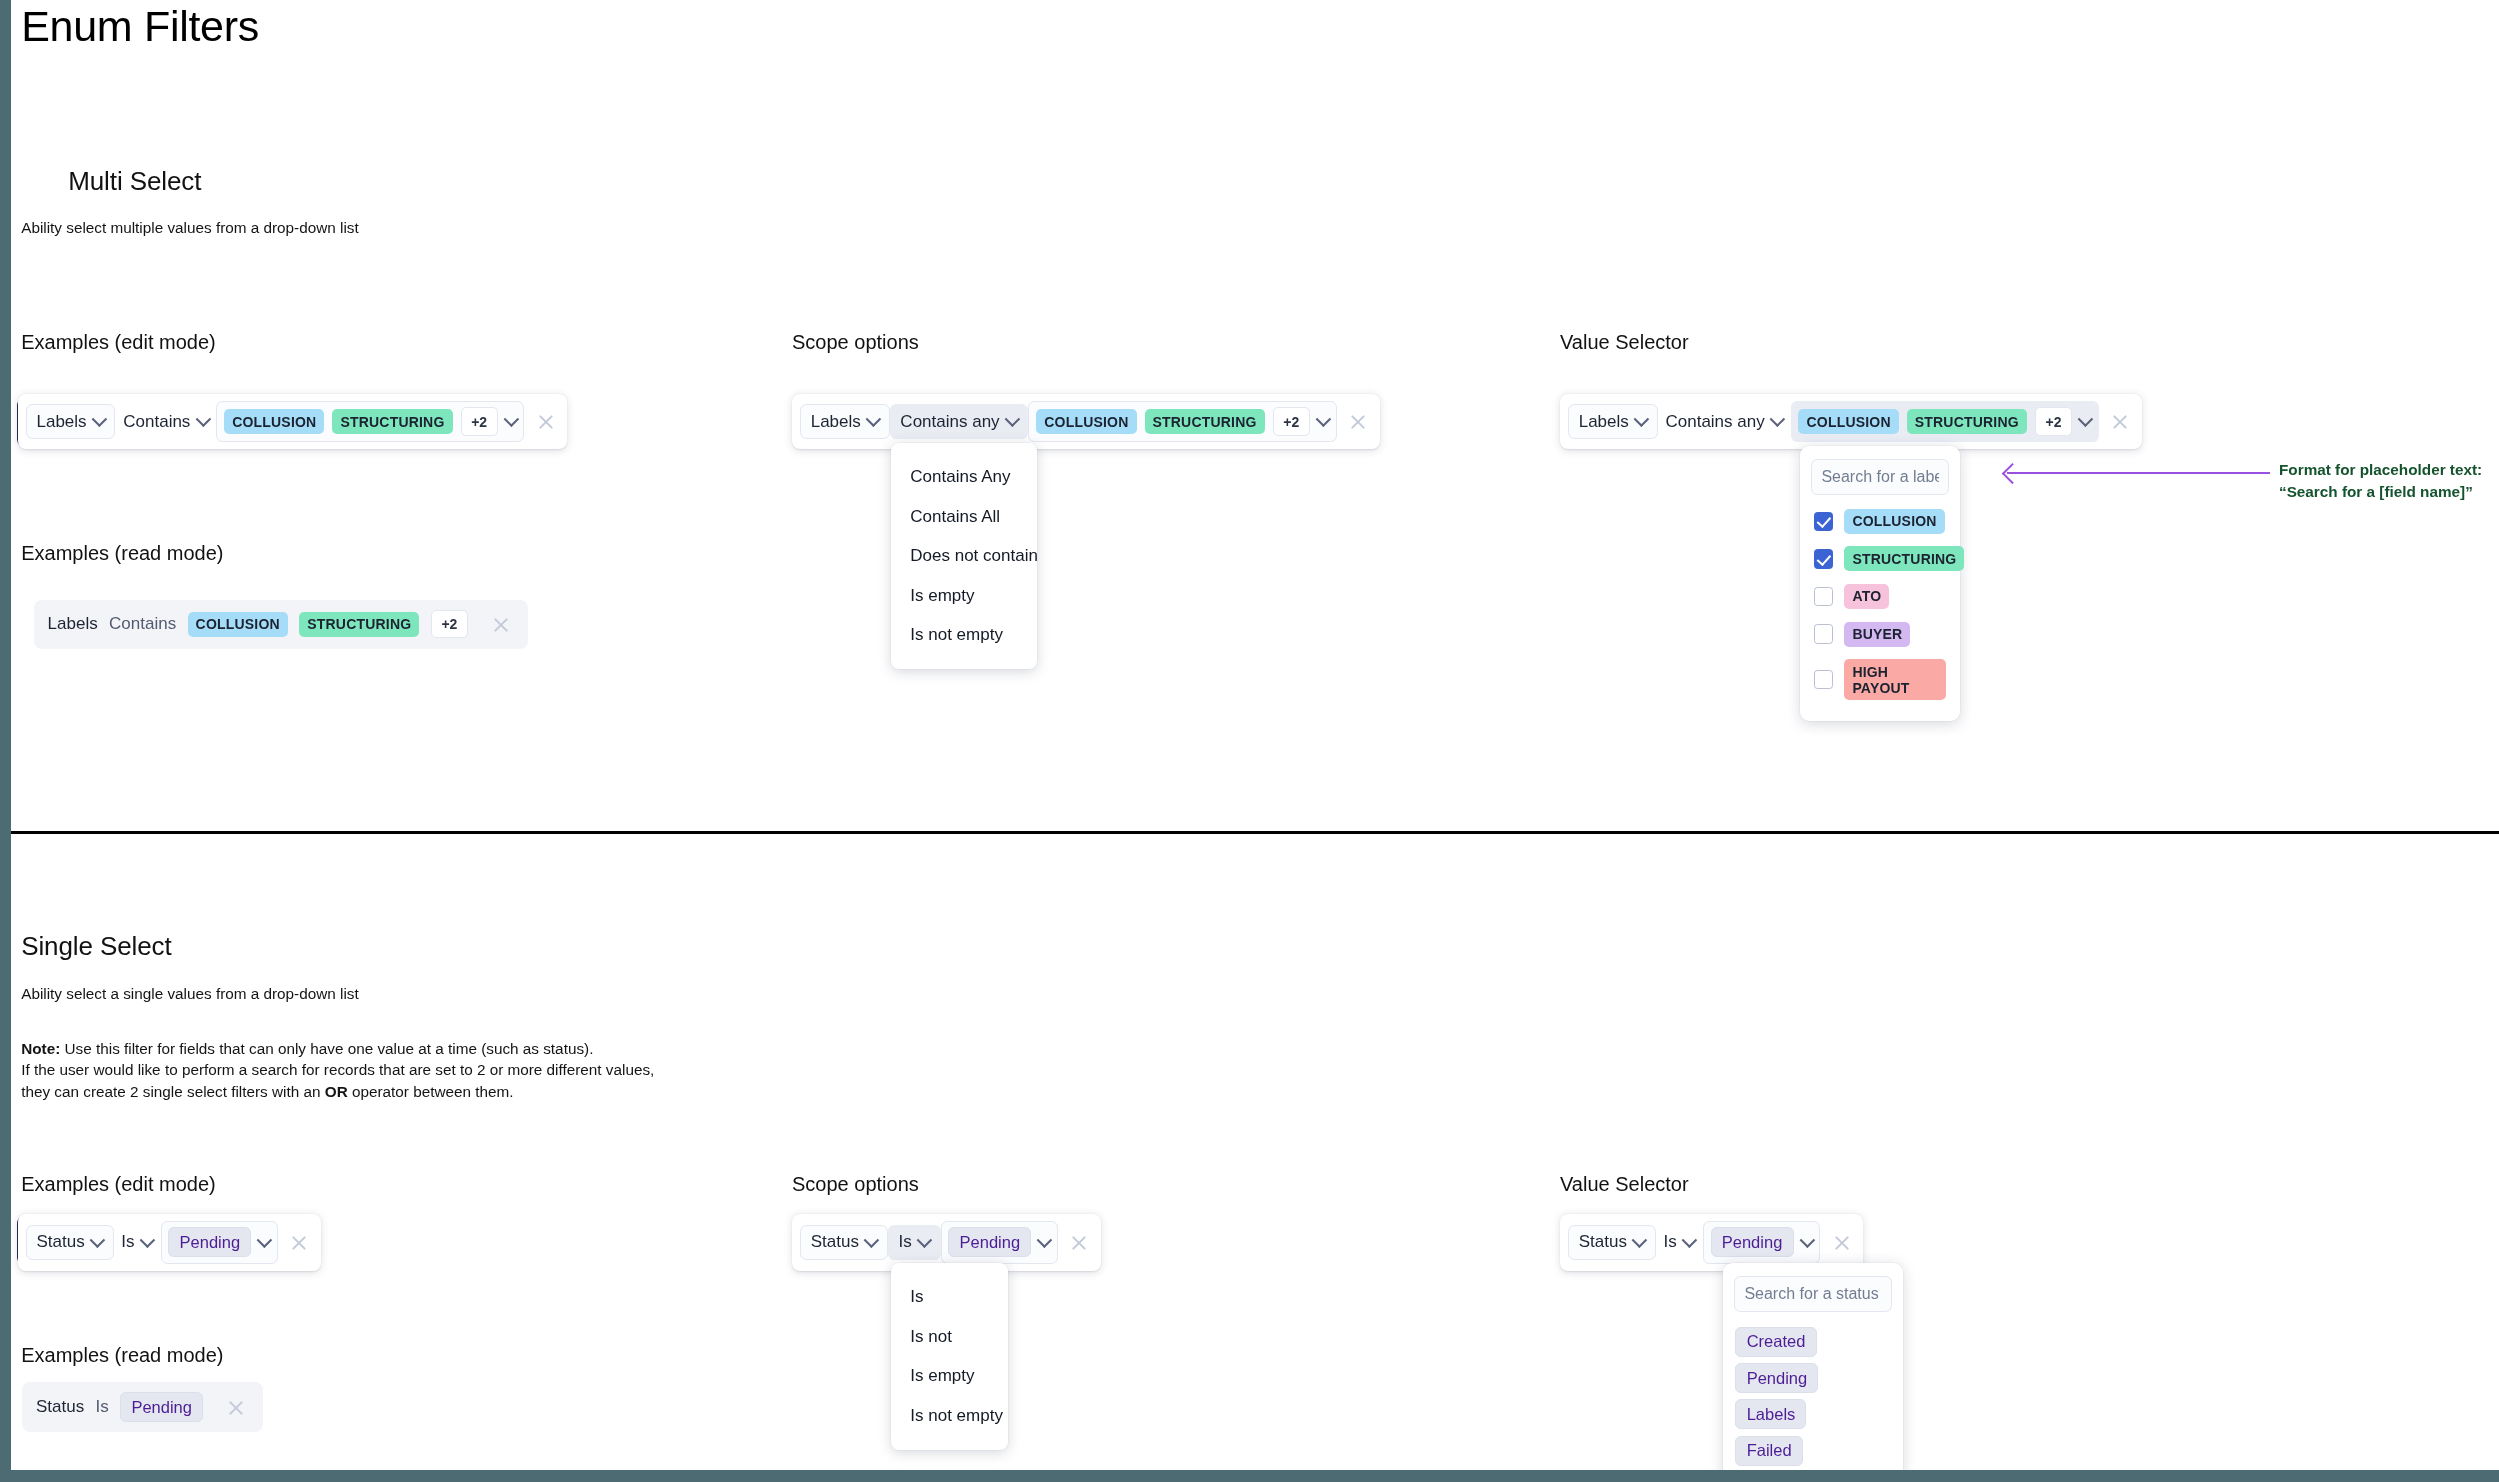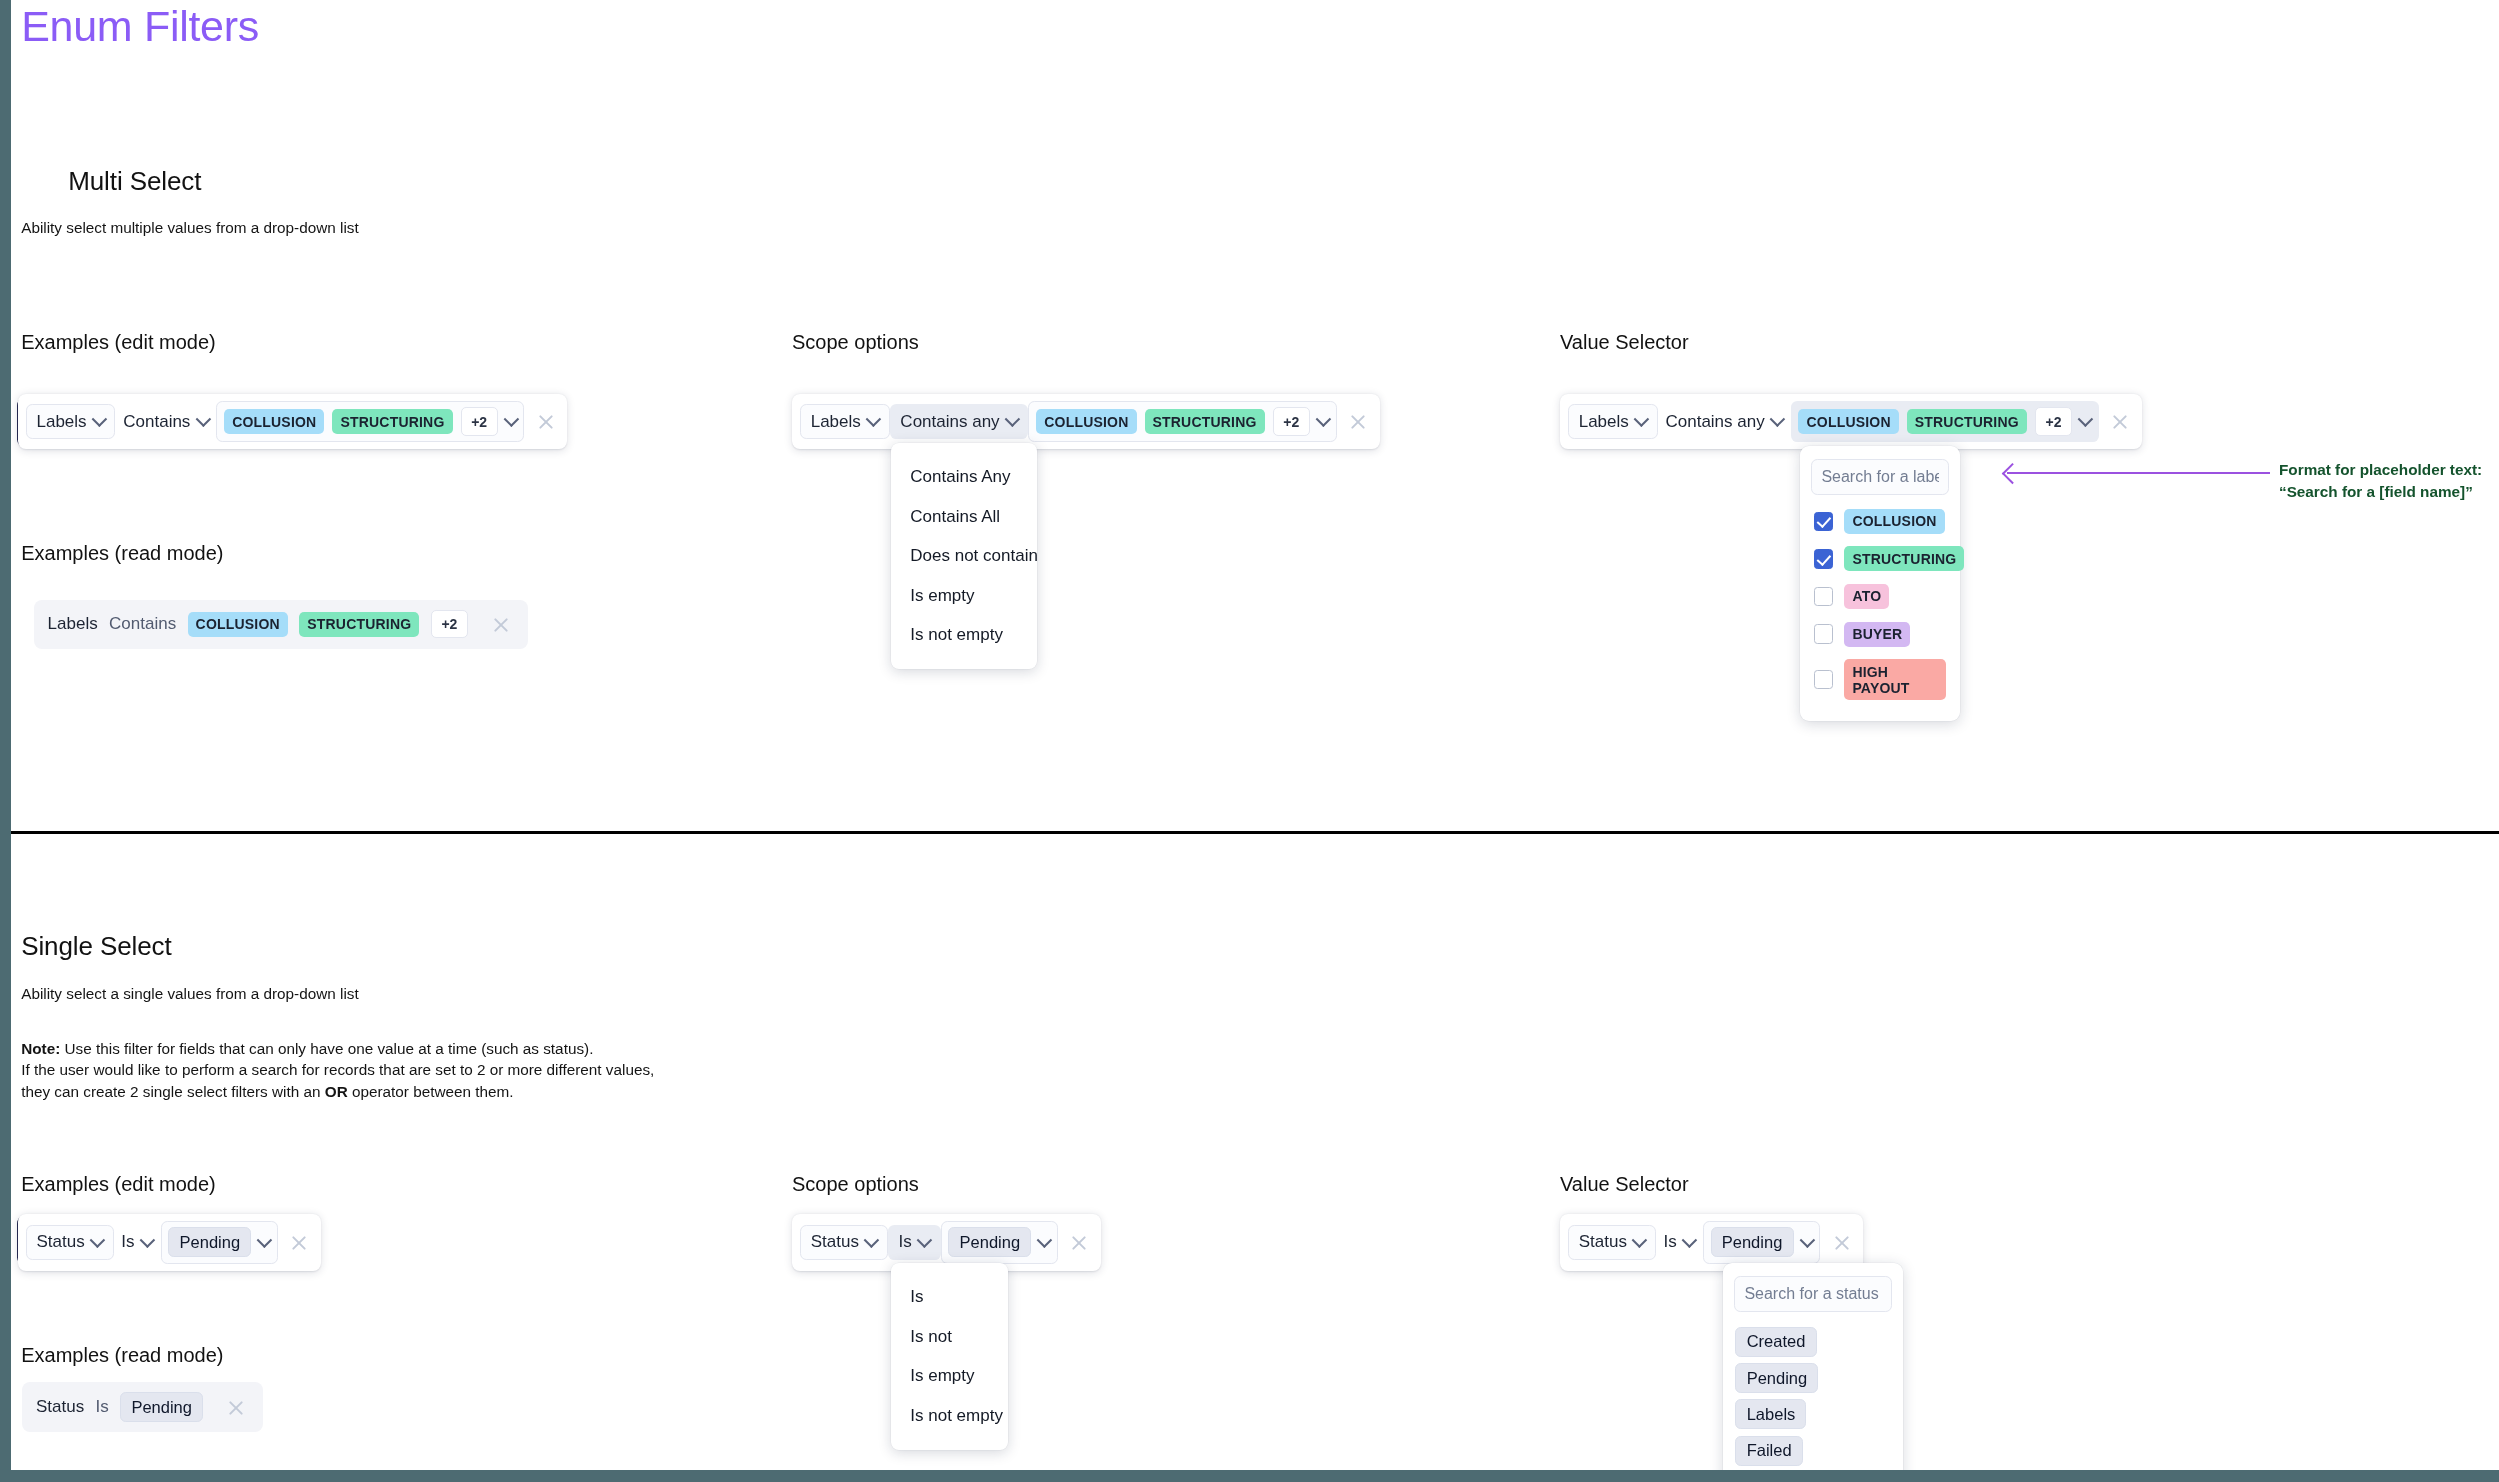--- a/index.html
+++ b/index.html
@@ -22,21 +22,21 @@
     overflow: hidden;
   }
 
   
   .page-title {
     position: absolute;
     left: 10.2px;
     top: 2.3px;
     font-size: 43px;
     font-weight: 400;
-    color: #8b5cf6;
+    color: #000000;
     letter-spacing: -0.3px;
   }
   .section-title {
     position: absolute;
     font-size: 26px;
     font-weight: 400;
     color: #121212;
     letter-spacing: -0.1px;
   }
   .body-text {
@@ -155,21 +155,21 @@
     color: #2b3344;
     letter-spacing: 0;
     padding: 5.1px 9.7px;
   }
   .chip.grey {
     background: #e4e7f0;
     border: 1.1px solid #dadfeb;
     font-weight: 400;
     font-size: 16.5px;
     letter-spacing: 0;
-    color: #0f172a;
+    color: #4c1d95;
     padding: 4.5px 10.2px;
     border-radius: 5.7px;
   }
 
   
   .read-row {
     position: absolute;
     display: inline-flex;
     align-items: center;
     gap: 11.4px;

